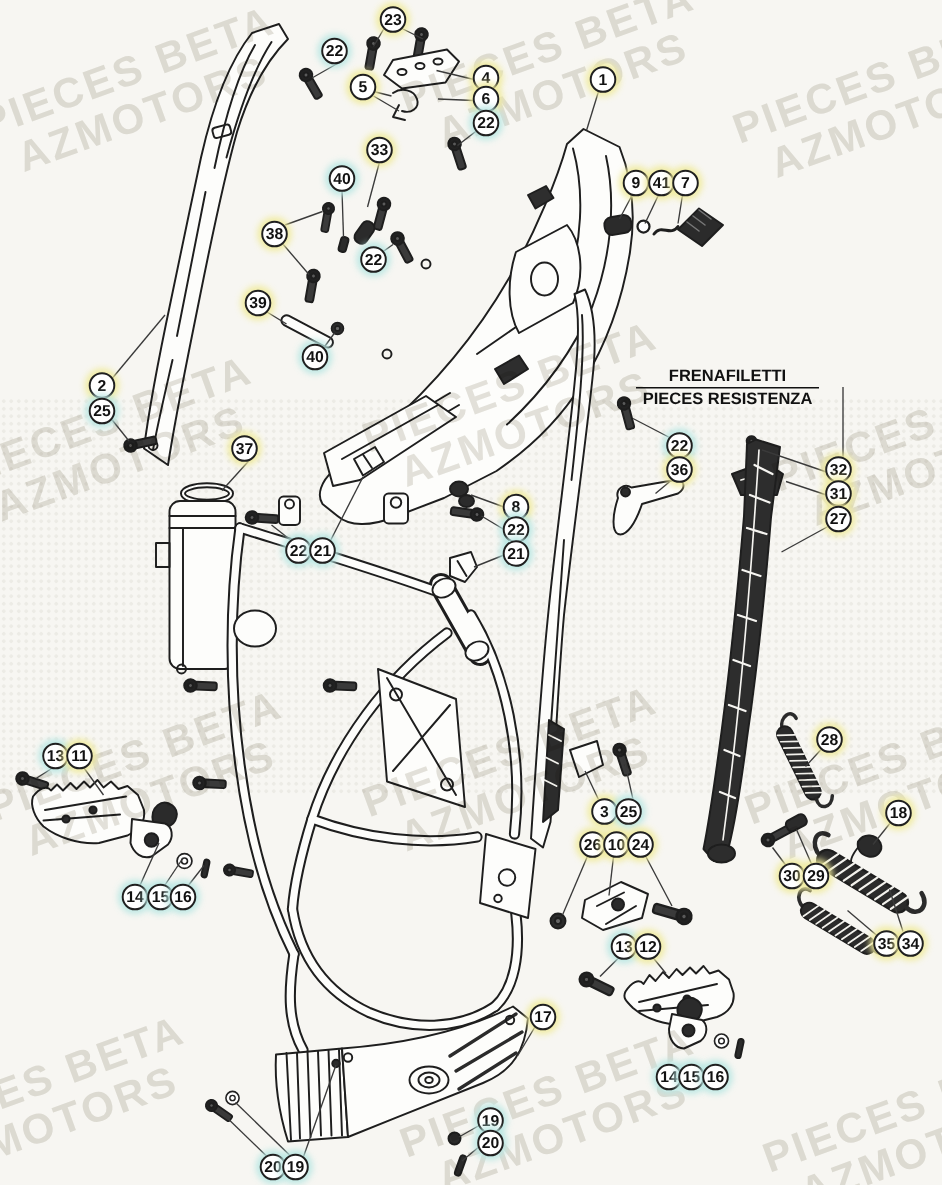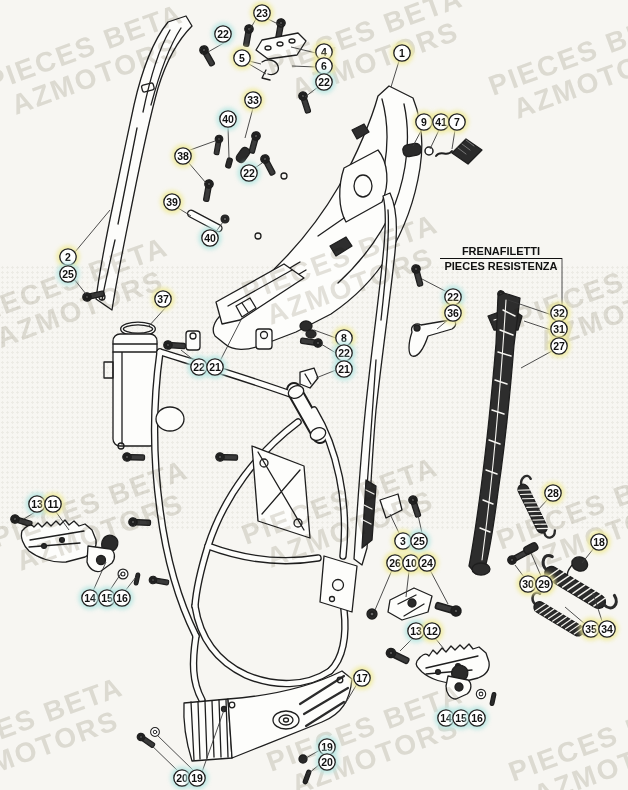--- a/index.html
+++ b/index.html
@@ -5,21 +5,21 @@
   html,body{margin:0;padding:0;}
   .stage{position:relative;width:628px;height:790px;overflow:hidden;
          font-family:"Liberation Sans",sans-serif;}
   .halftone{position:absolute;left:0;top:265px;width:628px;height:265px;
     background-image:radial-gradient(#d9d8d0 1px, transparent 1.2px);
     background-size:5px 5px;opacity:.38;pointer-events:none;}
   .layer{position:absolute;left:0;top:0;width:628px;height:790px;}
   .wm{position:absolute;transform:translate(-50%,-50%) rotate(-20deg);
       font-weight:bold;font-size:28px;letter-spacing:2px;line-height:1.06;
       white-space:nowrap;text-align:center;mix-blend-mode:multiply;}
-  .note{position:absolute;left:440px;top:245px;width:122px;text-align:center;
+  .note{position:absolute;left:424px;top:245px;width:122px;text-align:center;
         font-size:11px;font-weight:bold;color:#111;line-height:12px;}
   .note .l1{display:block;border-bottom:1.4px solid #111;padding-bottom:1px;}
   .note .l2{display:block;padding-top:1px;}
   svg text{font-family:"Liberation Sans",sans-serif;}
 </style>
 </head>
 <body>
 
 <div class="stage" style="background: rgb(247, 246, 242);">
   <div class="halftone"></div>

